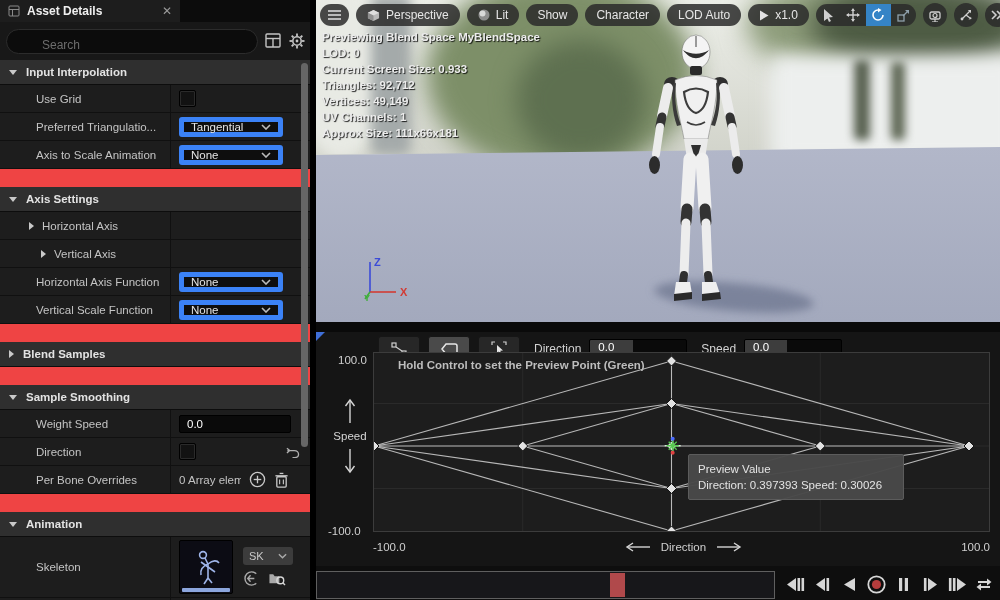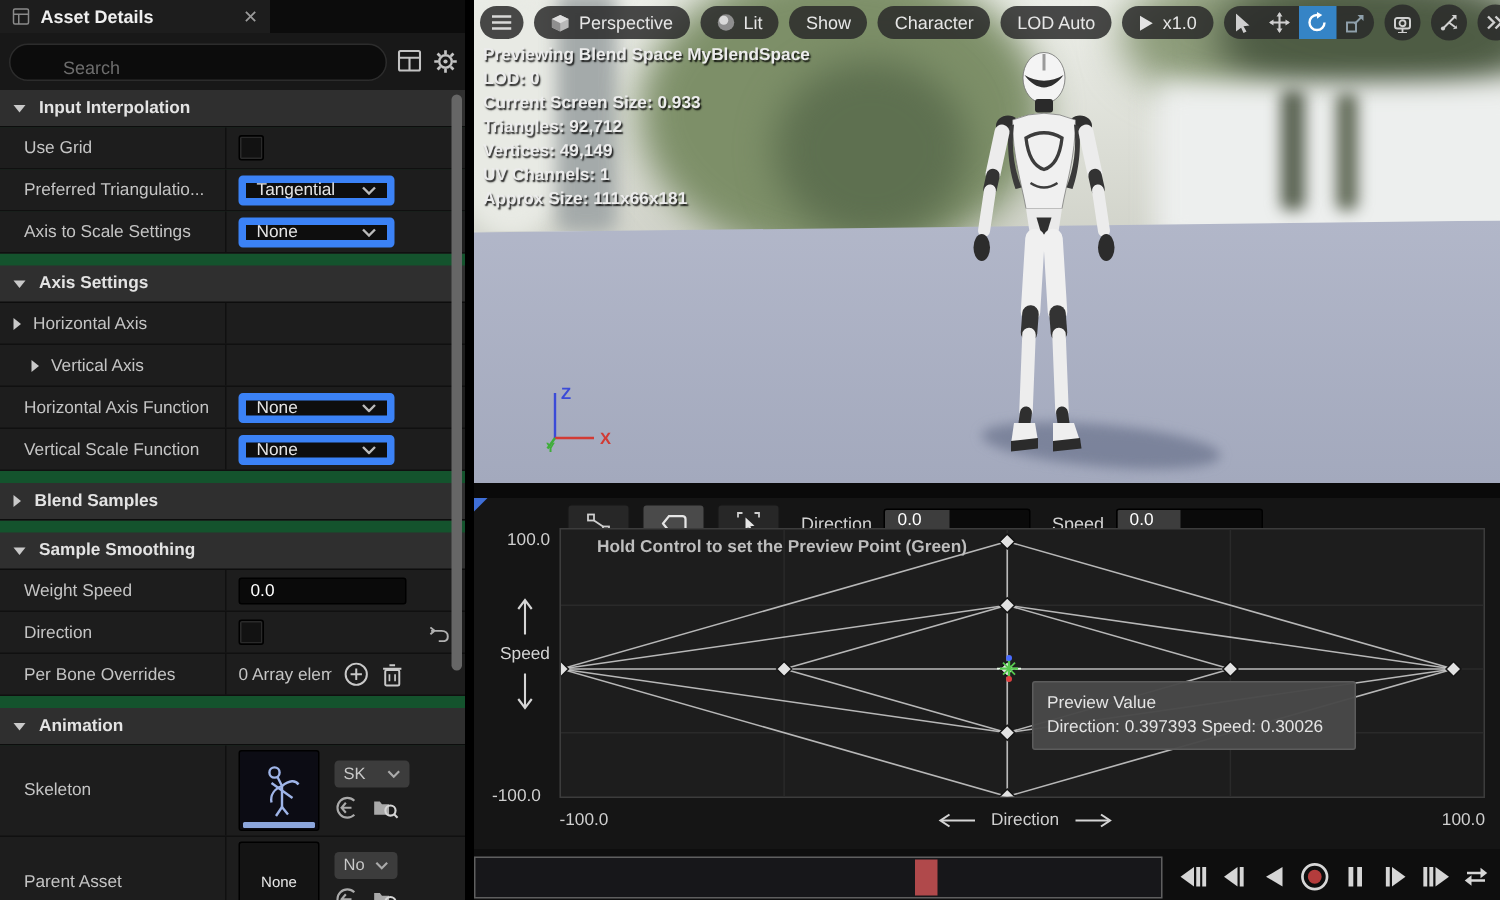--- a/index.html
+++ b/index.html
@@ -2,48 +2,48 @@
 <html><head>
 <meta charset="utf-8">
 <style>
   html,body{margin:0;padding:0;background:#000;}
   .app{position:relative;width:1000px;height:600px;overflow:hidden;background:#0a0a0a;
        font-family:"Liberation Sans",sans-serif;color:#c8c8c8;font-size:11.5px;
        -webkit-font-smoothing:antialiased;}
   .abs{position:absolute;}
 
   
-  .left-panel{position:absolute;left:0;top:0;width:310px;height:600px;background:#14532d;}
+  .left-panel{position:absolute;left:0;top:0;width:310px;height:600px;background:#ef4444;}
   .tabbar{position:absolute;left:0;top:0;width:310px;height:22px;background:#0c0c0c;}
   .tab{position:absolute;left:0;top:0;width:180px;height:22px;background:#1d1d1d;
        display:flex;align-items:center;gap:7px;padding:0 8px;box-sizing:border-box;}
   .tab-title{color:#efefef;font-size:12px;font-weight:bold;flex:1;}
   .tab-close{color:#9a9a9a;font-size:12px;cursor:pointer;}
   .searchrow{position:absolute;left:0;top:22px;width:310px;height:38px;background:#181818;
        display:flex;align-items:center;}
   .searchbox{position:absolute;left:6px;top:7px;width:252px;height:25px;border-radius:13px;
        background:#0c0c0c;border:1px solid #2c2c2c;display:flex;align-items:center;gap:7px;
        padding:0 10px;box-sizing:border-box;flex-direction:column;}
   .searchbox input{background:transparent;border:none;outline:none;color:#bdbdbd;
        font-family:"Liberation Sans",sans-serif;font-size:12px;width:180px;}
   .searchbox input::placeholder{color:#6d6d6d;}
   .sr-icon{position:absolute;top:11px;color:#c3c3c3;}
 
   .props{position:absolute;left:0;top:60px;width:310px;height:540px;overflow:hidden;}
   .cat{height:24px;background:#2f2f2f;display:flex;align-items:center;gap:9px;
-       padding-left:9px;border-bottom:1px solid #0d0d0d;margin-top:8px;}
+       padding-left:9px;border-bottom:1px solid #0d0d0d;margin-top:18px;}
   .cat:first-child{margin-top:0;}
   .cat-label{color:#e3e3e3;font-weight:bold;font-size:11.5px;}
   .tri-down{width:0;height:0;border-left:4px solid transparent;border-right:4px solid transparent;
        border-top:5px solid #c9c9c9;}
   .tri-right{width:0;height:0;border-top:4px solid transparent;border-bottom:4px solid transparent;
        border-left:5px solid #c9c9c9;}
   .prow{height:27px;background:#1d1d1d;border-bottom:1px solid #101010;display:flex;align-items:stretch;}
   .prow .plabel{width:150px;display:flex;align-items:center;gap:8px;padding-left:16px;
-       box-sizing:border-box;color:#c4c4c4;}
+       box-sizing:border-box;color:#c4c4c4;margin-left:20px;}
   .prow .pvalue{flex:1;display:flex;align-items:center;gap:8px;padding-left:8px;
        border-left:1px solid #101010;}
   .prow.tallrow{height:60px;}
   .checkbox{width:15px;height:15px;background:#121212;border:1px solid #000;border-radius:2px;
        box-shadow:inset 0 0 0 1px #2a2a2a;}
   .dropdown{height:20px;min-width:104px;background:#0e0e0e;border:5px solid #3b82f6;border-radius:3px;
        display:flex;align-items:center;justify-content:space-between;padding:0 7px;color:#e4e4e4;
        box-sizing:border-box;}
   .textinput{height:18px;width:112px;background:#0a0a0a;border:1px solid #000;border-radius:2px;
        color:#fff;display:flex;align-items:center;padding-left:7px;box-sizing:border-box;}
@@ -183,21 +183,21 @@
           <div class="dropdown">
             <span>Tangential</span>
             <svg width="10" height="6" viewBox="0 0 10 6">
                 <polyline points="1,1 5,5 9,1" fill="none" stroke="#bbb" stroke-width="1.6"></polyline>
               </svg>
           </div>
         </div>
       </div>
       <div class="prow">
         <div class="plabel">
-            <span>Axis to Scale Settings</span>
+            <span>Axis to Scale Animation</span>
           </div>
         <div class="pvalue">
           <div class="dropdown">
             <span>None</span>
             <svg width="10" height="6" viewBox="0 0 10 6">
                 <polyline points="1,1 5,5 9,1" fill="none" stroke="#bbb" stroke-width="1.6"></polyline>
               </svg>
           </div>
         </div>
       </div>

